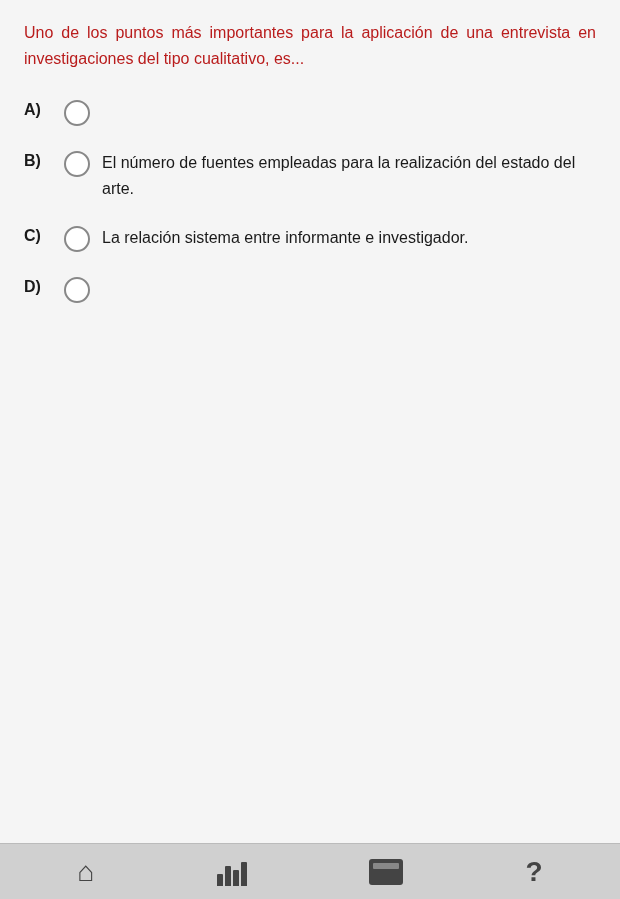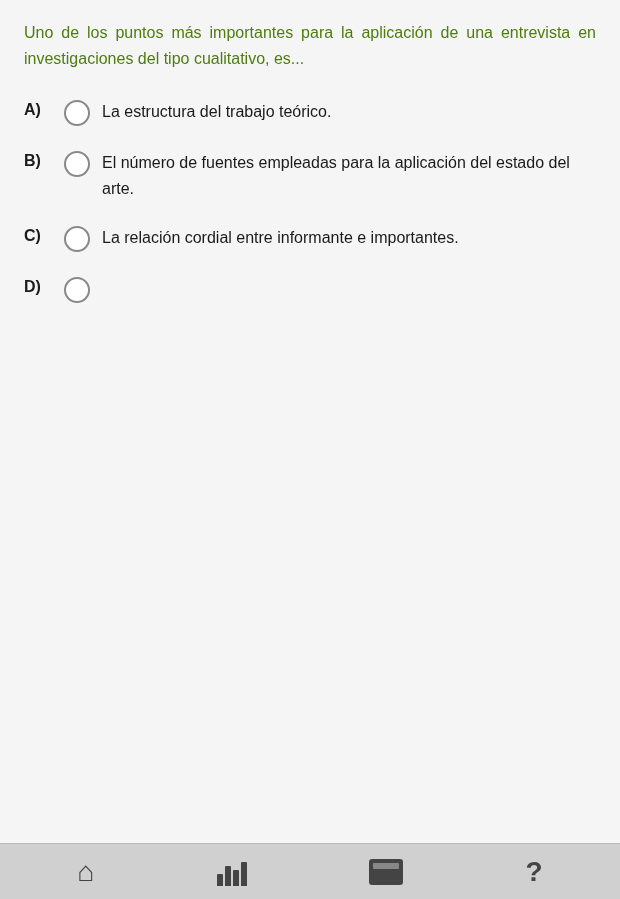--- a/index.html
+++ b/index.html
@@ -18,21 +18,21 @@
     }
 
     .main-content {
       flex: 1;
       padding: 20px 24px 16px 24px;
       background-color: #f5f5f5;
     }
 
     .question-text {
       font-size: 16px;
-      color: #4d7c0f;
+      color: #b91c1c;
       line-height: 1.6;
       text-align: justify;
       margin-bottom: 28px;
     }
 
     .options-container {
       display: flex;
       flex-direction: column;
       gap: 24px;
     }
@@ -121,33 +121,32 @@
 <body>
 
 <div class="main-content">
   <p class="question-text">Uno de los puntos más importantes para la aplicación de una entrevista en investigaciones del tipo cualitativo, es...</p>
 
   <div class="options-container">
 
     <div class="option-row">
       <span class="option-label">A)</span>
       <div class="radio-circle"></div>
-      <span class="option-text">La estructura del trabajo teórico.</span>
     </div>
 
     <div class="option-row">
       <span class="option-label">B)</span>
       <div class="radio-circle"></div>
-      <span class="option-text">El número de fuentes empleadas para la aplicación del estado del arte.</span>
+      <span class="option-text">El número de fuentes empleadas para la realización del estado del arte.</span>
     </div>
 
     <div class="option-row">
       <span class="option-label">C)</span>
       <div class="radio-circle"></div>
-      <span class="option-text">La relación cordial entre informante e importantes.</span>
+      <span class="option-text">La relación sistema entre informante e investigador.</span>
     </div>
 
     <div class="option-row">
       <span class="option-label">D)</span>
       <div class="radio-circle"></div>
     </div>
 
   </div>
 </div>
 

